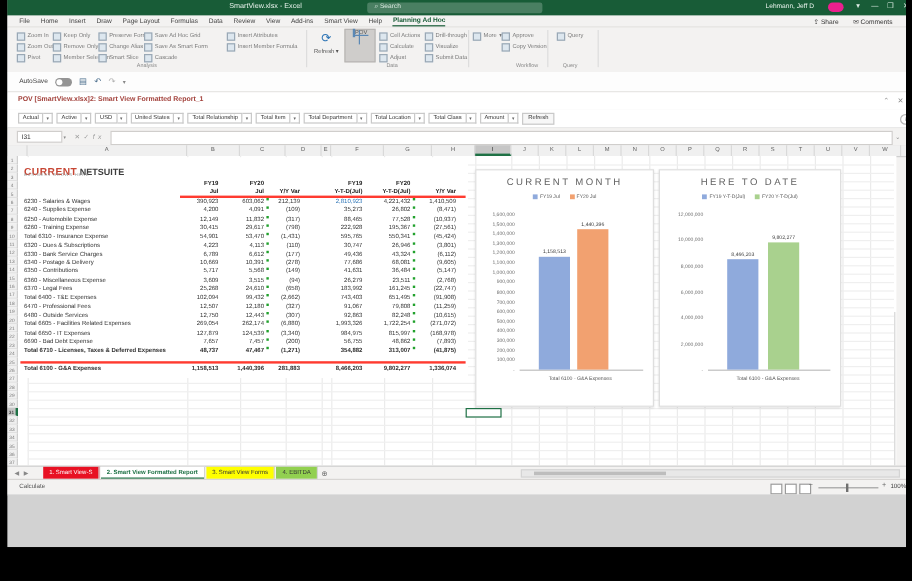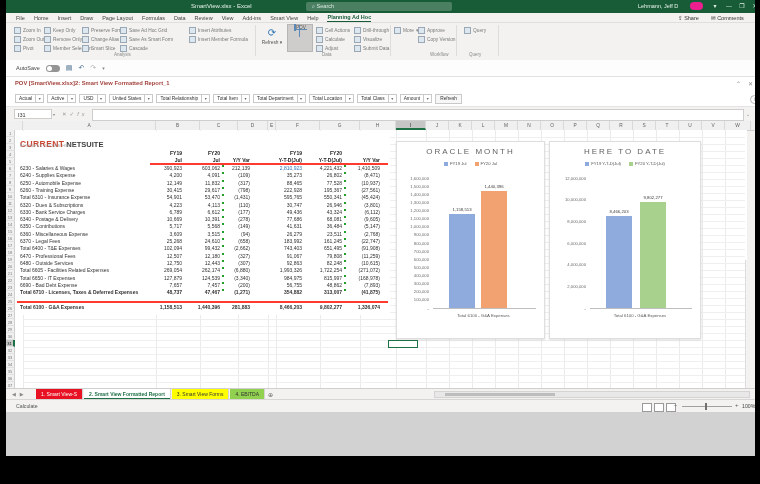--- a/index.html
+++ b/index.html
@@ -666,21 +666,21 @@
               <div class="rcell" style="left: 207px; width: 26px;">281,883</div>
               <div class="rcell" style="left: 245px; width: 40px;">8,466,203</div>
               <div class="rcell" style="left: 289px; width: 36px;">9,802,277</div>
               <div class="rcell" style="left: 329px; width: 34px;">1,336,074</div>
             </div>
           </div>
       </div>
 
       <div id="charts">
           <div class="chart-box" style="left: 390px; top: 11px; width: 147px; height: 196px;">
-            <div class="chart-title">ORACLE MONTH</div>
+            <div class="chart-title">CURRENT MONTH</div>
             <div class="chart-legend">
               <span class="lg-item">
                 <span class="lg-mark" style="background: rgb(143, 170, 220);"></span>
                 <span>FY19 Jul</span>
               </span>
               <span class="lg-item">
                 <span class="lg-mark" style="background: rgb(242, 161, 112);"></span>
                 <span>FY20 Jul</span>
               </span>
             </div>

